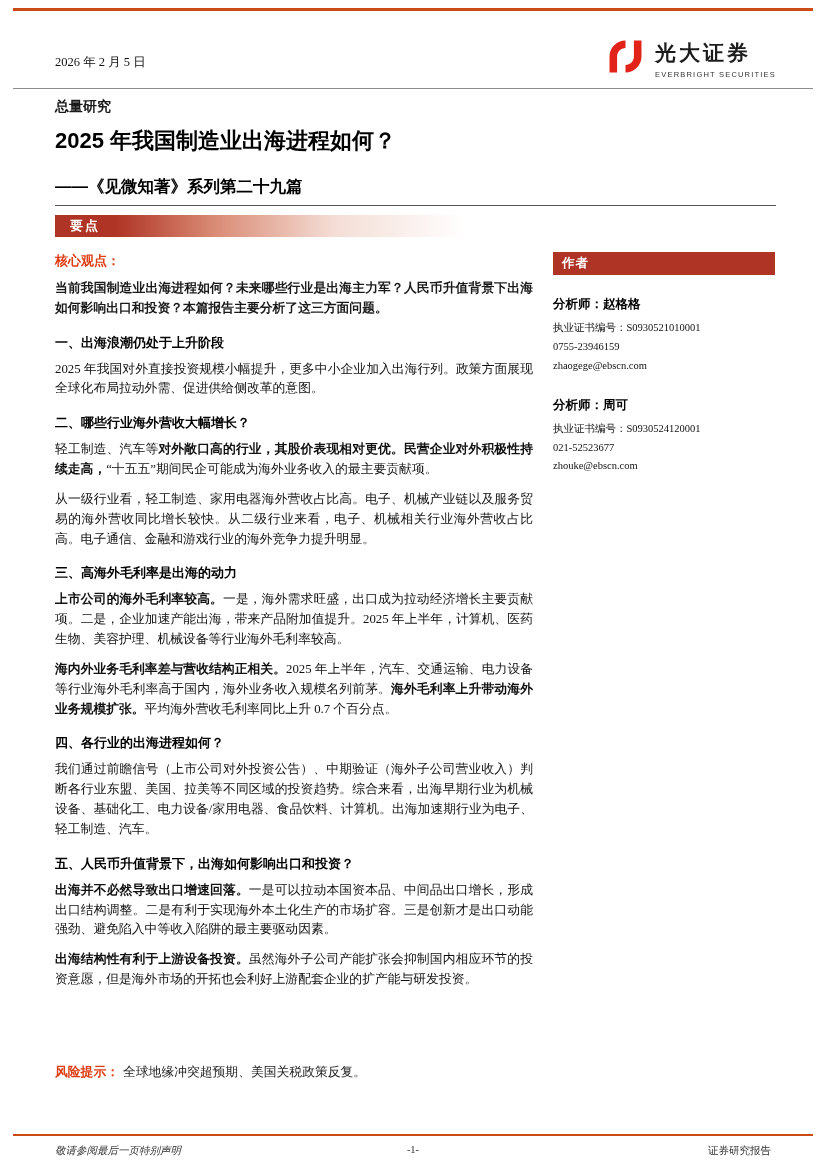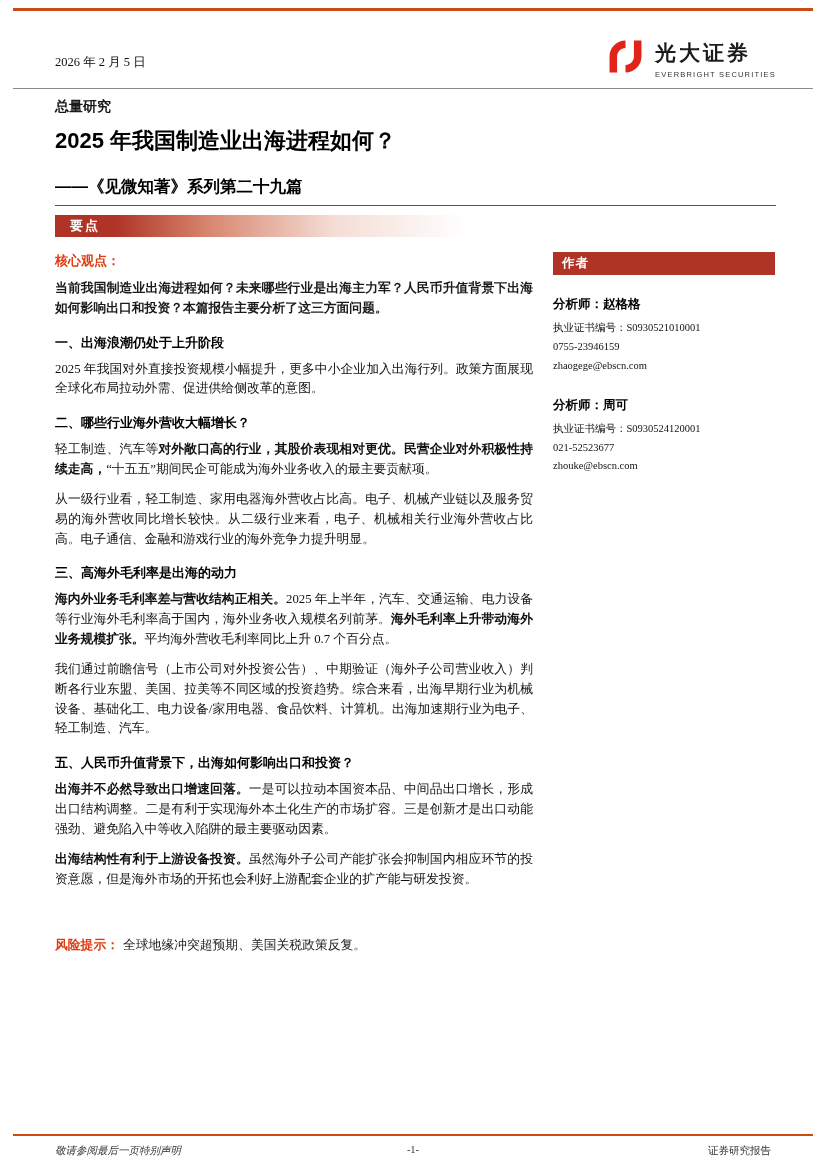--- a/index.html
+++ b/index.html
@@ -44,21 +44,21 @@
     background:linear-gradient(to right, var(--badge-red, #AF3425) 0%, #d98a74 28%, #f4ddd5 62%, #ffffff 100%); }
 
   .main-col { position:absolute; top:252px; left:55px; width:478px; }
   .core-label { font-family:"Liberation Sans", sans-serif; font-weight:bold;
     font-size:13px; color:var(--label-red, #DD3B10); margin-bottom:9px; }
   .intro { font-weight:bold; font-size:12.8px; line-height:1.55; text-align:justify; margin-bottom:6px; }
   .sec-heading { font-family:"Liberation Sans", sans-serif; font-weight:bold;
     font-size:13px; margin:15px 0 8px; color:#000; }
   .body-par { font-size:12.8px; line-height:1.55; text-align:justify; margin-bottom:10px; color:#111; }
   .body-par .b { font-weight:bold; }
-  .risk { margin-top:46px; font-size:12.8px; line-height:1.55; }
+  .risk { margin-top:72px; font-size:12.8px; line-height:1.55; }
   .risk-label { font-family:"Liberation Sans", sans-serif; font-weight:bold;
     color:var(--label-red, #DD3B10); margin-right:4px; }
 
   .side-col { position:absolute; top:252px; left:553px; width:222px; }
   .authors-header { background:var(--badge-red, #AF3425); color:#fff;
     font-family:"Liberation Sans", sans-serif; font-weight:bold; font-size:12.5px;
     padding:3px 10px 3px 9px; letter-spacing:1px; }
   .author { margin-top:21px; }
   .a-name { font-weight:bold; font-size:12.5px; margin-bottom:6px; color:#000; }
   .a-line { font-size:10.5px; line-height:1.8; color:#111; }
@@ -105,21 +105,23 @@
 <div class="main-col">
   <div class="core-label">核心观点：</div>
   <p class="intro">当前我国制造业出海进程如何？未来哪些行业是出海主力军？人民币升值背景下出海如何影响出口和投资？本篇报告主要分析了这三方面问题。</p>
   <div id="sections">
       <div class="sec-heading">一、出海浪潮仍处于上升阶段</div>
       <p class="body-par"><span>2025 年我国对外直接投资规模小幅提升，更多中小企业加入出海行列。政策方面展现全球化布局拉动外需、促进供给侧改革的意图。</span></p>
       <div class="sec-heading">二、哪些行业海外营收大幅增长？</div>
       <p class="body-par"><span>轻工制造、汽车等</span><span class="b">对外敞口高的行业，其股价表现相对更优。民营企业对外积极性持续走高，</span><span>“十五五”期间民企可能成为海外业务收入的最主要贡献项。</span></p>
       <p class="body-par"><span>从一级行业看，轻工制造、家用电器海外营收占比高。电子、机械产业链以及服务贸易的海外营收同比增长较快。从二级行业来看，电子、机械相关行业海外营收占比高。电子通信、金融和游戏行业的海外竞争力提升明显。</span></p>
       <div class="sec-heading">三、高海外毛利率是出海的动力</div>
+      <p class="body-par"><span class="b">上市公司的海外毛利率较高。</span><span>一是，海外需求旺盛，出口成为拉动经济增长主要贡献项。二是，企业加速产能出海，带来产品附加值提升。2025 年上半年，计算机、医药生物、美容护理、机械设备等行业海外毛利率较高。</span></p>
       <p class="body-par"><span class="b">海内外业务毛利率差与营收结构正相关。</span><span>2025 年上半年，汽车、交通运输、电力设备等行业海外毛利率高于国内，海外业务收入规模名列前茅。</span><span class="b">海外毛利率上升带动海外业务规模扩张。</span><span>平均海外营收毛利率同比上升 0.7 个百分点。</span></p>
+      <div class="sec-heading">四、各行业的出海进程如何？</div>
       <p class="body-par"><span>我们通过前瞻信号（上市公司对外投资公告）、中期验证（海外子公司营业收入）判断各行业东盟、美国、拉美等不同区域的投资趋势。综合来看，出海早期行业为机械设备、基础化工、电力设备/家用电器、食品饮料、计算机。出海加速期行业为电子、轻工制造、汽车。</span></p>
       <div class="sec-heading">五、人民币升值背景下，出海如何影响出口和投资？</div>
       <p class="body-par"><span class="b">出海并不必然导致出口增速回落。</span><span>一是可以拉动本国资本品、中间品出口增长，形成出口结构调整。二是有利于实现海外本土化生产的市场扩容。三是创新才是出口动能强劲、避免陷入中等收入陷阱的最主要驱动因素。</span></p>
       <p class="body-par"><span class="b">出海结构性有利于上游设备投资。</span><span>虽然海外子公司产能扩张会抑制国内相应环节的投资意愿，但是海外市场的开拓也会利好上游配套企业的扩产能与研发投资。</span></p>
     </div>
   <p class="risk">
     <span class="risk-label">风险提示：</span><span>全球地缘冲突超预期、美国关税政策反复。</span>
   </p>
 </div>
 

